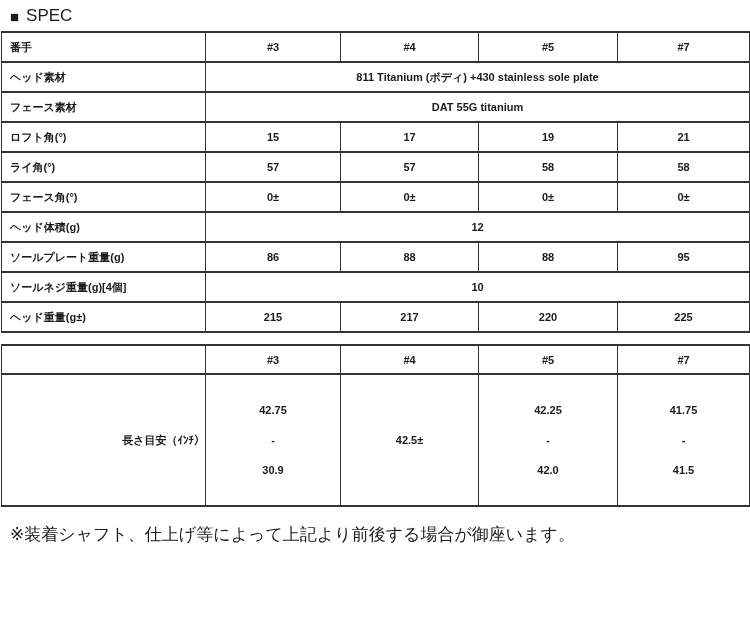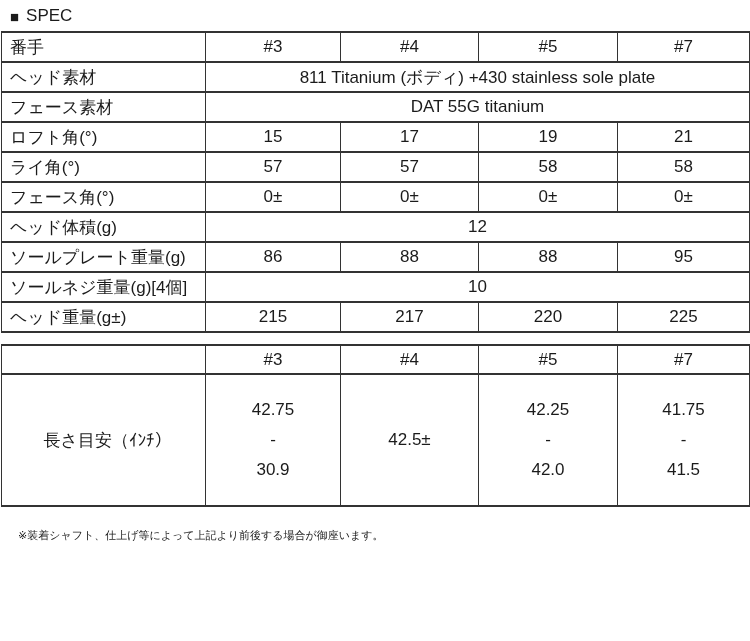--- a/index.html
+++ b/index.html
@@ -17,21 +17,22 @@
     padding: 0 0 5px 9px;
     font-size: 17px;
     height: 25px;
   }
   .spec-header .marker { font-size: 15px; margin-right: 7px; line-height: 1; }
 
   table {
     width: 748px;
     border-collapse: collapse;
     table-layout: fixed;
-    font-size: 17px;
+    font-size: 11px;
+    font-weight: bold;
   }
   td {
     border: 1px solid #333333;
     border-top-width: 2px;
     border-bottom-width: 2px;
     text-align: center;
     vertical-align: middle;
     height: 30px;
     padding: 0;
     overflow: hidden;
@@ -42,22 +43,22 @@
     white-space: nowrap;
   }
 
   .len-table { margin-top: 11px; }
   .len-table td.hdr { height: 29px; }
   .len-table td.big { height: 132px; }
   .len-line { display: block; line-height: 30px; }
 
   .notes {
     margin-top: 13px;
-    padding-left: 17px;
-    font-size: 11px;
+    padding-left: 9px;
+    font-size: 17px;
     line-height: 30px;
   }
 </style>
 </head>
 <body>
 
 <div class="page">
 
   <div class="spec-header">
     <span class="marker">■</span>
@@ -144,21 +145,21 @@
     </colgroup>
     <tbody>
       <tr>
         <td class="lbl hdr"></td>
         <td class="hdr">#3</td>
         <td class="hdr">#4</td>
         <td class="hdr">#5</td>
         <td class="hdr">#7</td>
       </tr>
       <tr>
-        <td class="lbl big" style="text-align:center;">長さ目安（ｲﾝﾁ）</td>
+        <td class="lbl big" style="text-align:right;">長さ目安（ｲﾝﾁ）</td>
         <td class="big">
           <span class="len-line">42.75</span>
           <span class="len-line">-</span>
           <span class="len-line">30.9</span>
         </td>
         <td class="big">
           <span class="len-line">42.5±</span>
         </td>
         <td class="big">
           <span class="len-line">42.25</span>

